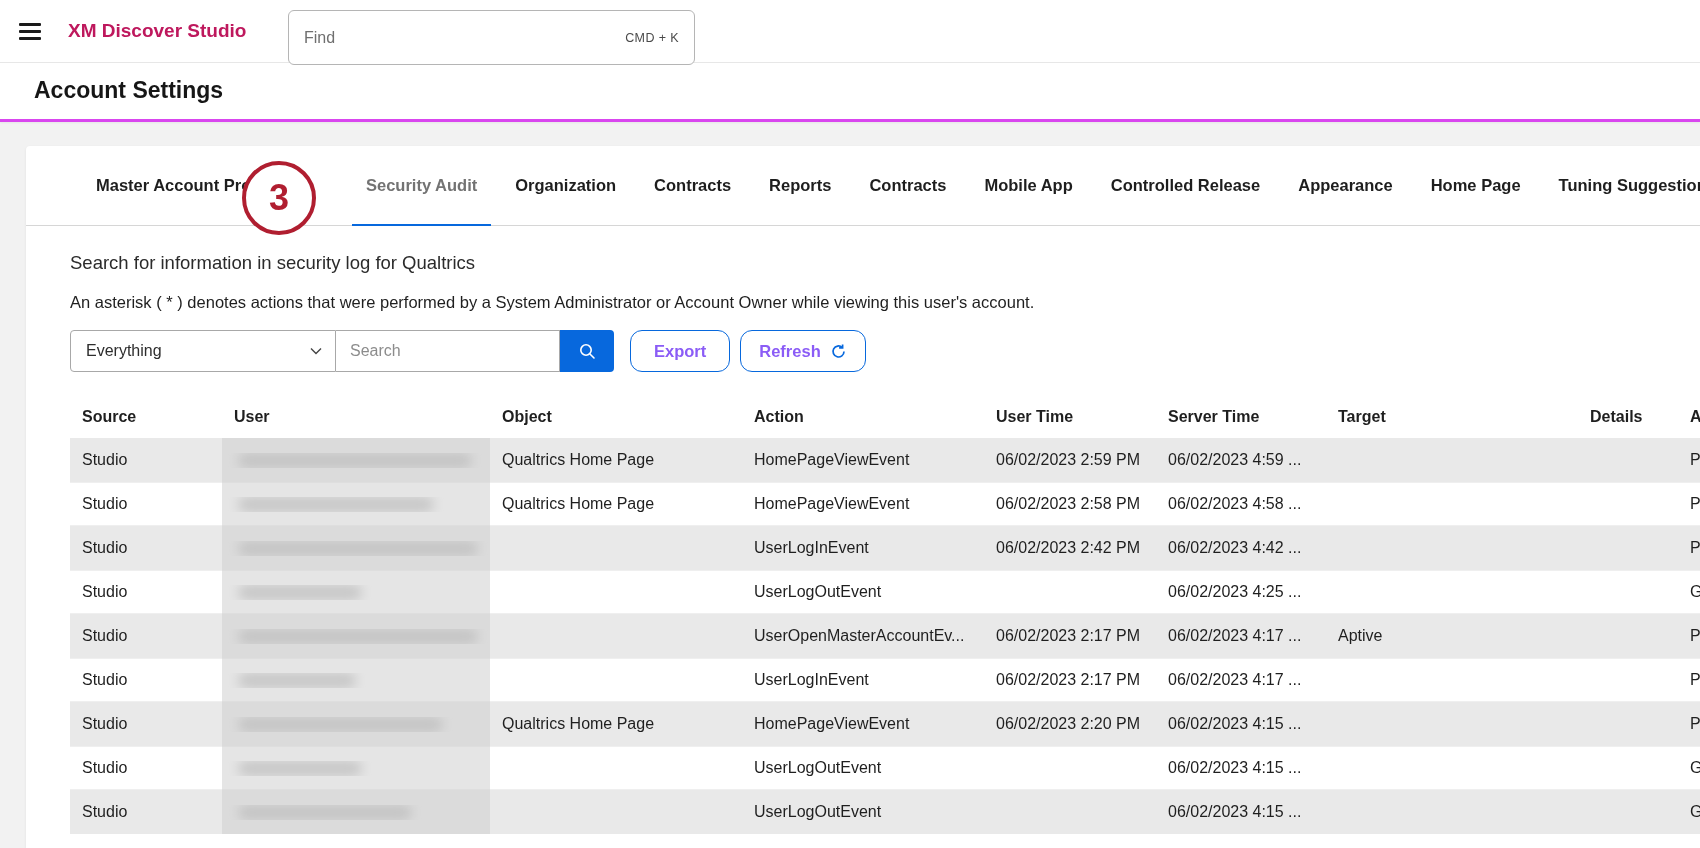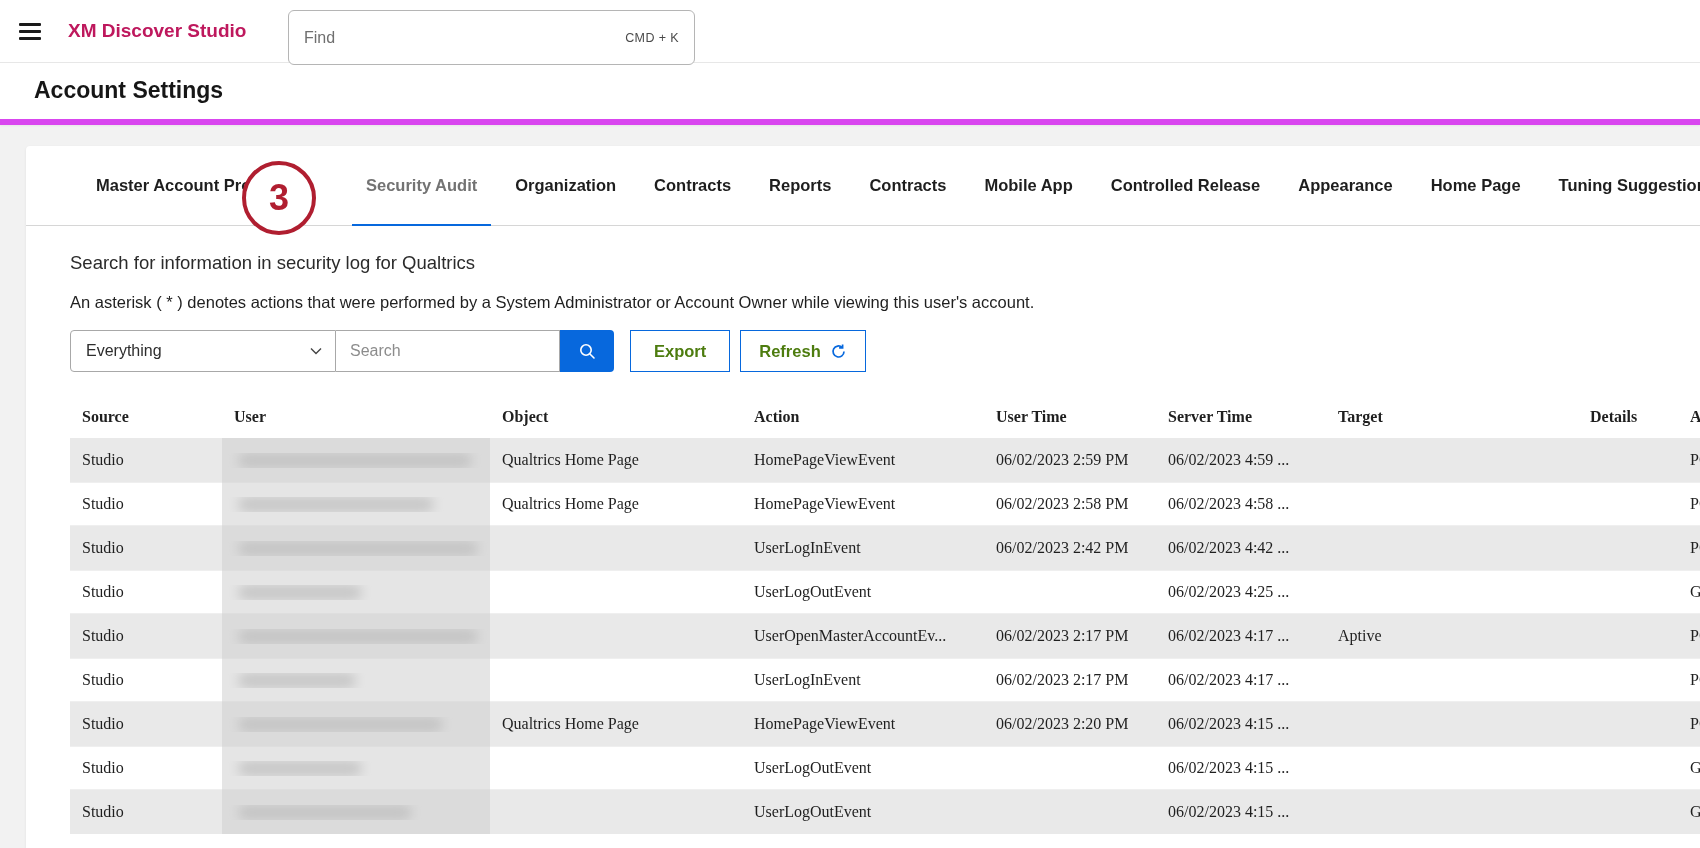--- a/index.html
+++ b/index.html
@@ -29,21 +29,21 @@
   .find-box input {
     flex:1; border:none; outline:none; background:transparent;
     padding:0 15px; font-size:16px; font-family:inherit; color:#333;
   }
   .find-box input::placeholder { color:#6f6f6f; }
   .find-shortcut { margin-right:15px; font-size:12.5px; color:#4a4a4a; letter-spacing:.4px; }
 
   
   .subheader {
     position:absolute; top:62px; left:0; width:100%; height:57px;
-    background:#fff; border-bottom:6px solid #d946ef;
+    background:#fff; border-bottom:3px solid #d946ef;
     box-shadow:0 1px 2px rgba(0,0,0,.05);
     display:flex; align-items:center; z-index:2;
   }
   .subheader h1 { margin-left:34px; font-size:23px; font-weight:700; color:#161616; }
 
   
   .card {
     position:absolute; top:146px; left:26px;
     width:calc(100% - 26px); height:calc(100% - 146px);
     background:#fff; border-radius:4px 0 0 0;
@@ -91,29 +91,29 @@
     padding:0 14px; font-size:16px; font-family:inherit; color:#333;
   }
   .search-field input::placeholder { color:#8c8c8c; }
   .search-btn {
     width:54px; height:42px; border:none; cursor:pointer;
     background:#0768dd; border-radius:0 4px 4px 0;
     display:flex; align-items:center; justify-content:center;
   }
   .btn-outline {
     height:42px; box-sizing:border-box; cursor:pointer;
-    background:#fff; border:1px solid #0768dd; border-radius:0;
-    color:#4d7c0f; font-weight:700; font-size:16.5px; font-family:inherit;
+    background:#fff; border:1px solid #0768dd; border-radius:12px;
+    color:#8b5cf6; font-weight:700; font-size:16.5px; font-family:inherit;
     display:flex; align-items:center;
   }
   .export-btn { margin-left:16px; padding:0 23px; }
   .refresh-btn { margin-left:10px; padding:0 18px; gap:9px; }
 
   
-  .table { margin-top:24px;font-family:Liberation Serif, serif; }
+  .table { margin-top:24px; }
   .grid-cols {
     display:grid;
     grid-template-columns:152px 268px 252px 242px 172px 170px 252px 100px 110px;
     width:1718px; align-items:center;
   }
   .thead { height:42px; font-weight:700; color:#1c1c1c; }
   .thead .cell { font-size:16px; }
   .rows { position:relative; }
   .trow { height:44px; }
   .trow.stripe { background:#e9e9e9; }

